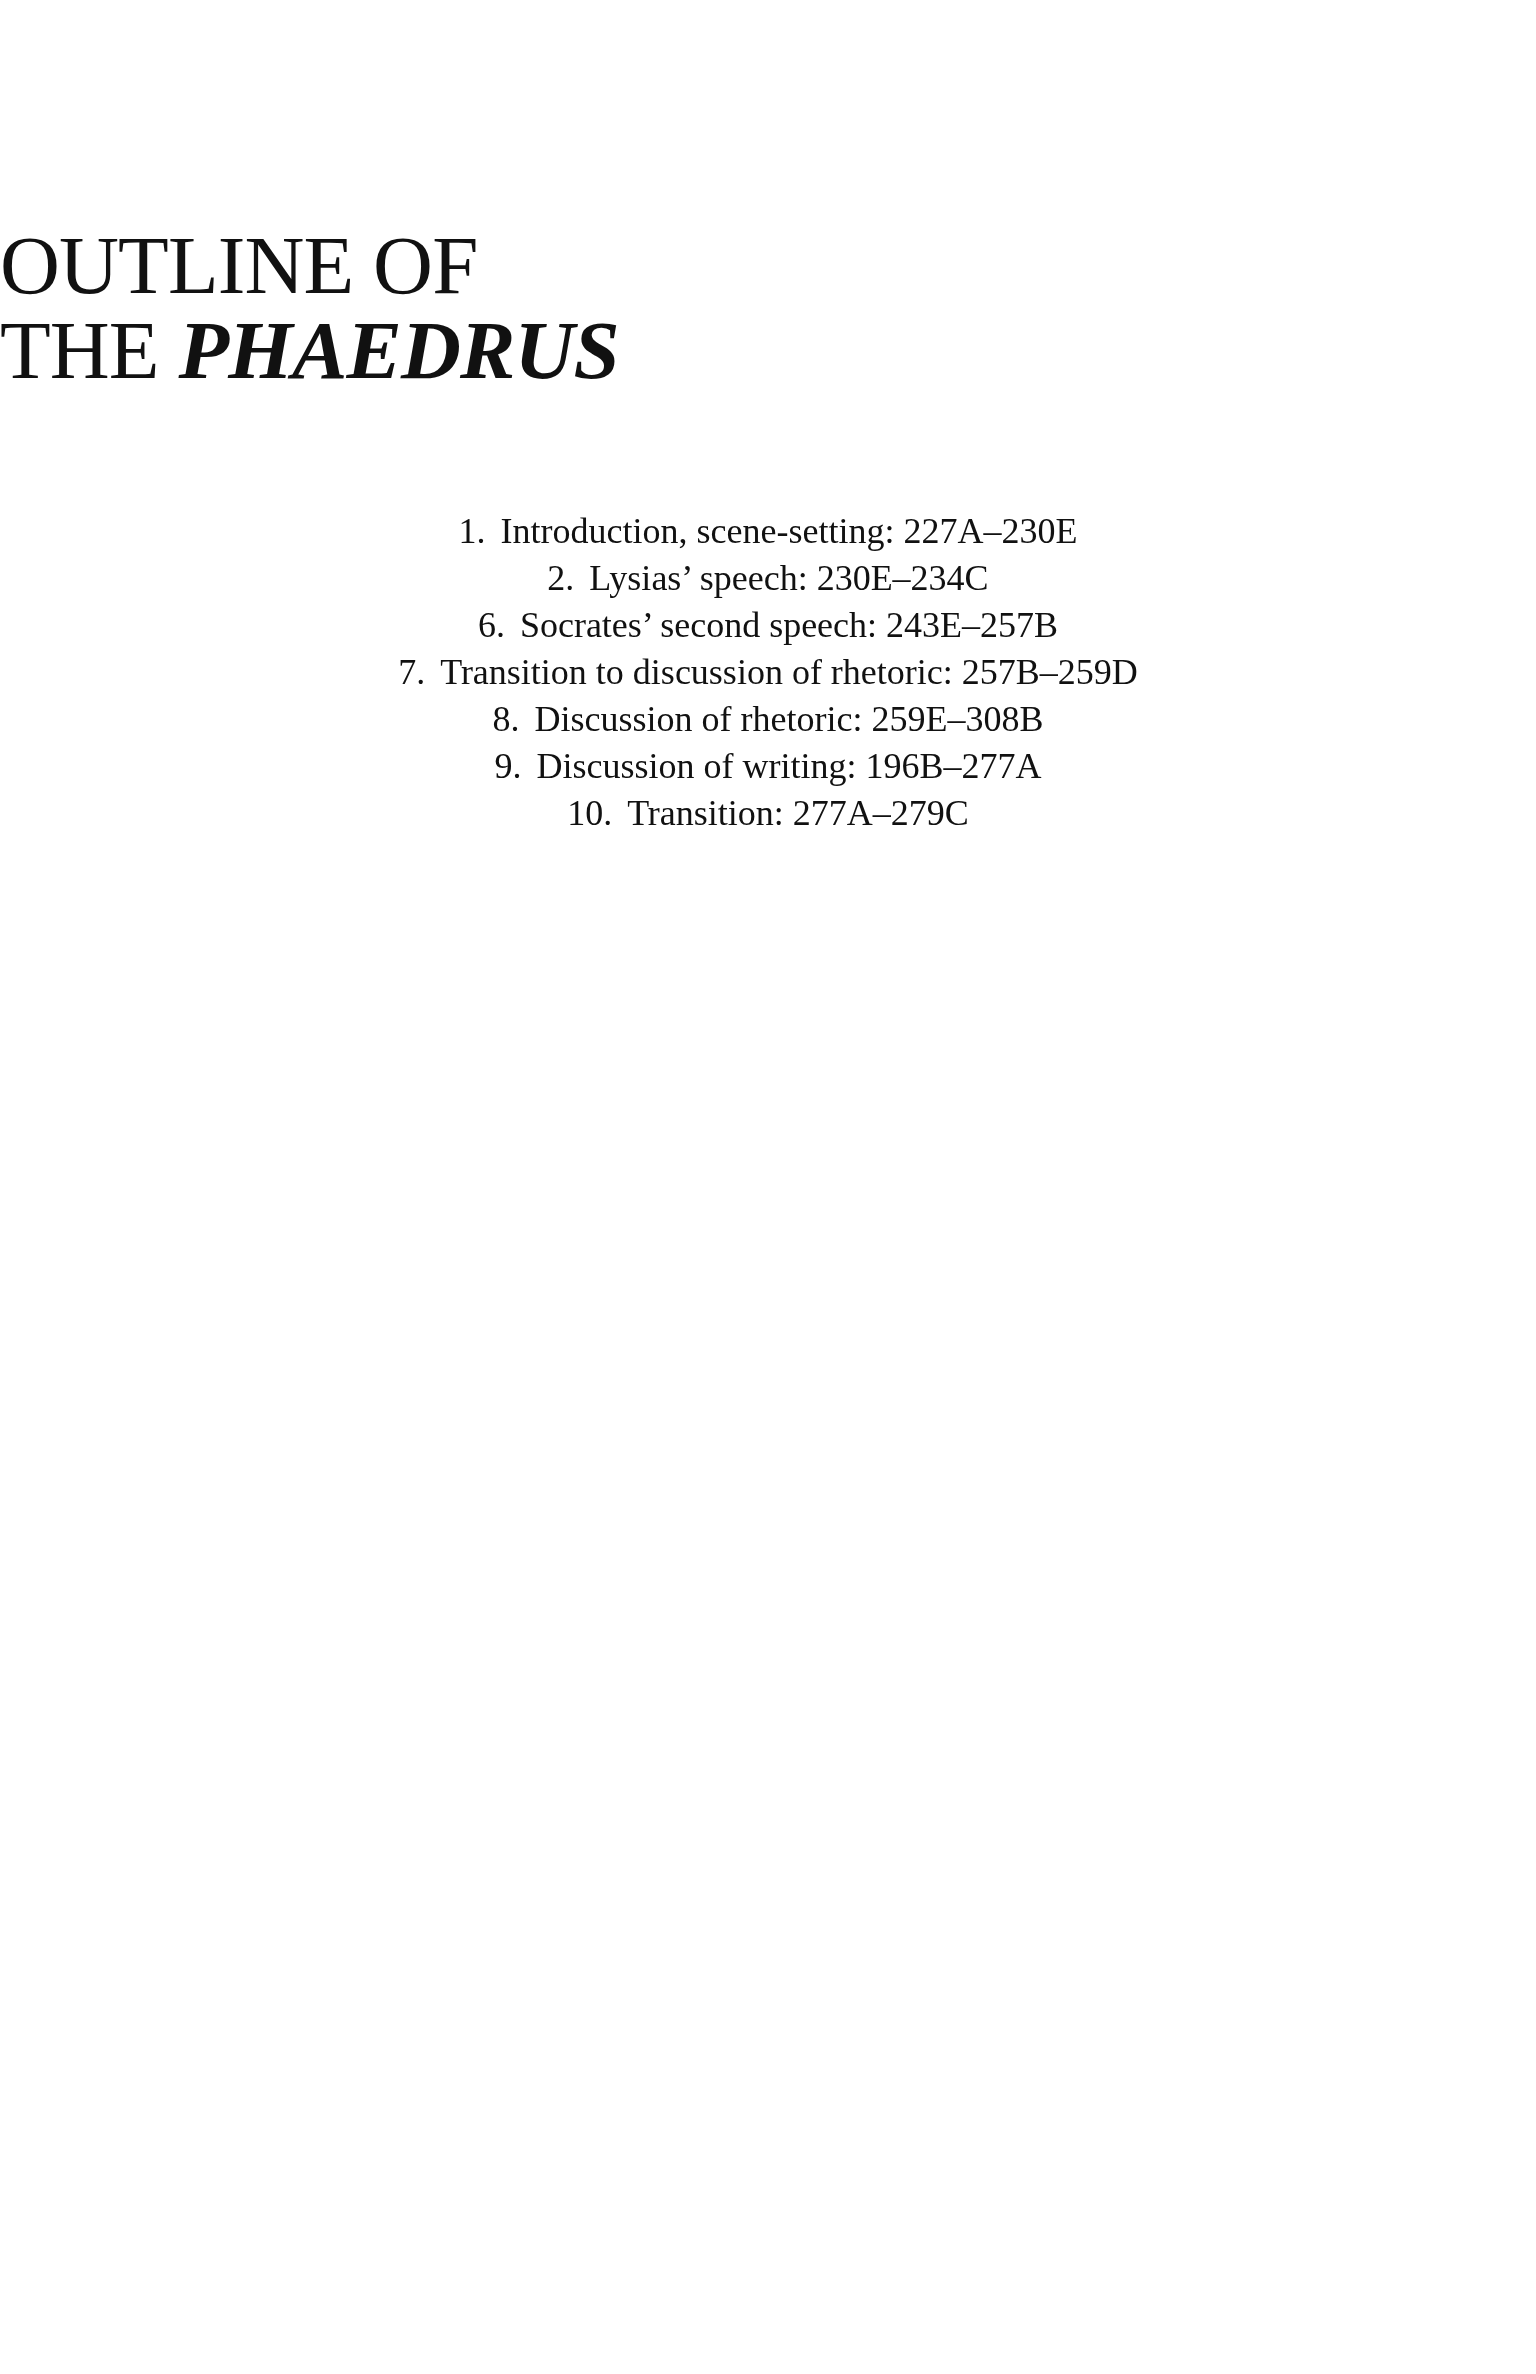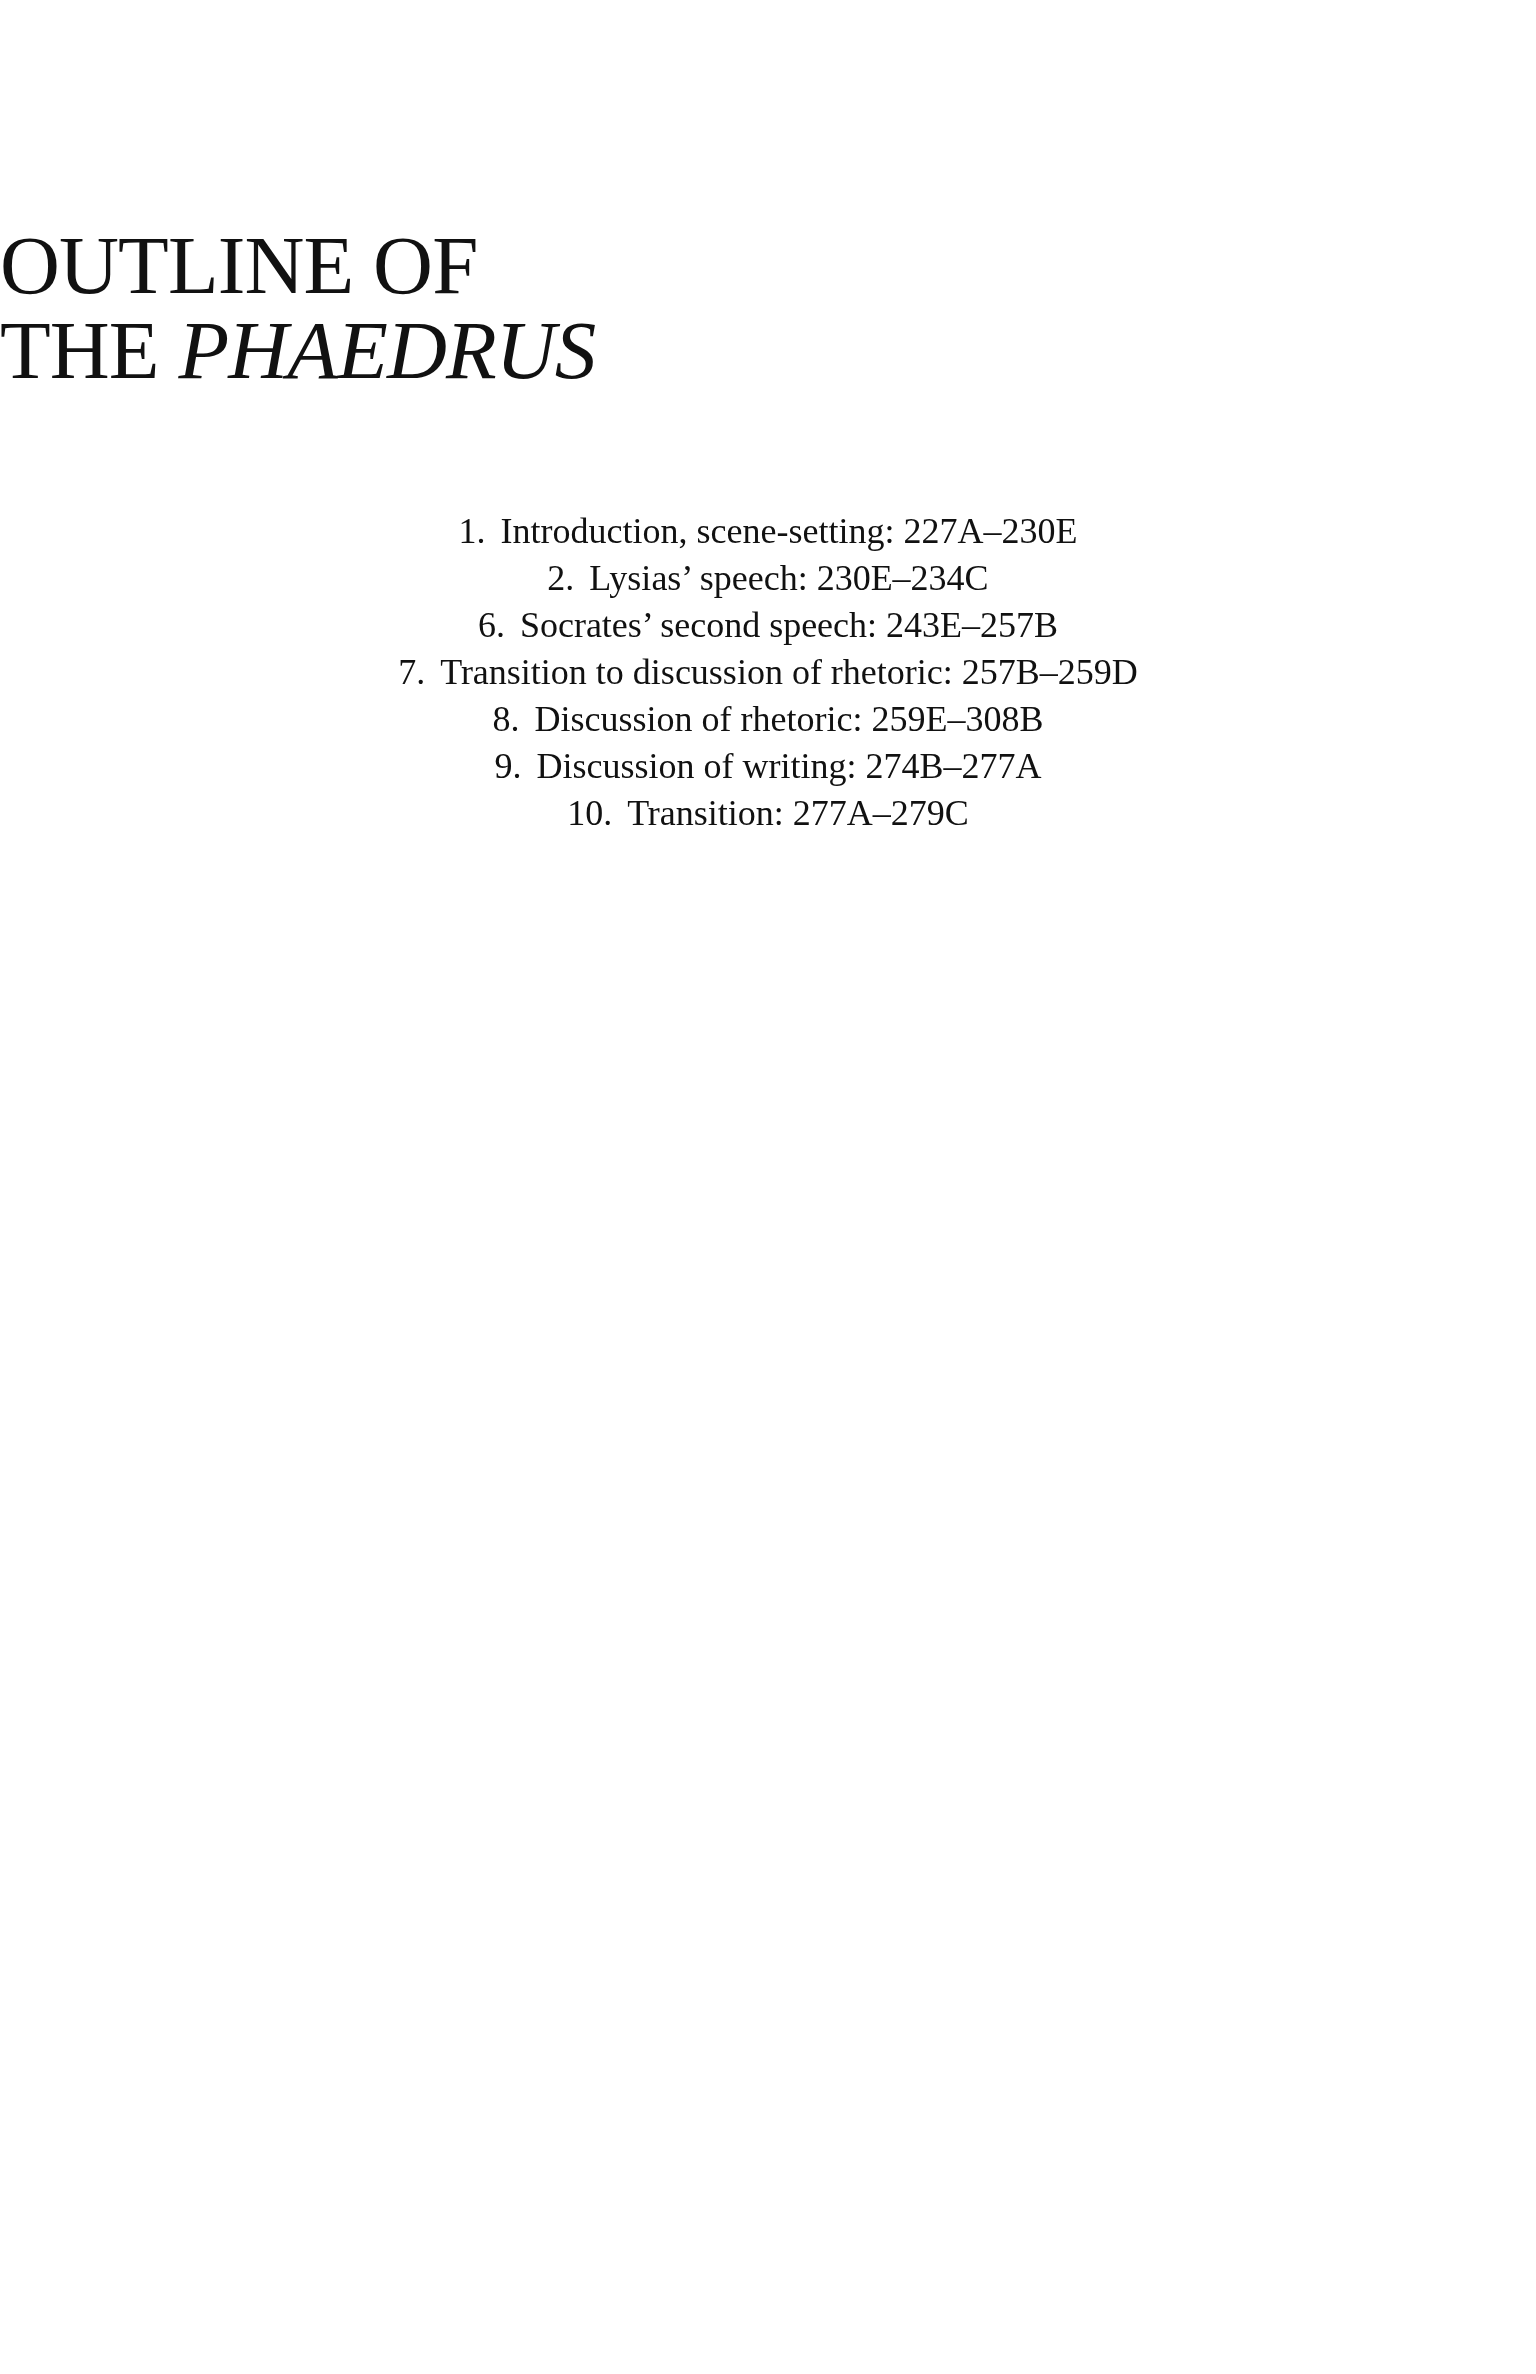--- a/index.html
+++ b/index.html
@@ -1,36 +1,36 @@
 <!DOCTYPE html>
 <html style="font-size:15px"><head>
 <meta charset="utf-8">
 <style>
   html, body { margin: 0; padding: 0; background: #ffffff; }
   body { width: 1536px; height: 2375px; position: relative; overflow: hidden;
          font-family: "Liberation Serif", "DejaVu Serif", serif; color: #111111; }
   .title { position: absolute; left: 0; width: 1536px; top: 223px; text-align: left;
            font-size: 83px; line-height: 85px; font-weight: normal; margin: 0; letter-spacing: -0.9px; }
   .title .line { display: block; }
-  .title em { font-style: italic; }
+  .title em { font-style: italic; font-weight: bold; }
   .outline { position: absolute; left: 0; width: 1536px; top: 508px; margin: 0; padding: 0;
              list-style: none; text-align: center; font-size: 36px; line-height: 47px; }
   .outline li { white-space: nowrap; }
   .outline .num { margin-right: 15px; }
 </style>
 </head>
 <body>
 
 <h1 class="title">
   <span class="line">OUTLINE OF</span>
   <span class="line"><span>THE </span><em>PHAEDRUS</em></span>
 </h1>
 
 <ol class="outline">
   <li><span class="num">1.</span><span>Introduction, scene-setting: 227A–230E</span></li>
   <li><span class="num">2.</span><span>Lysias’ speech: 230E–234C</span></li>
   <li><span class="num">6.</span><span>Socrates’ second speech: 243E–257B</span></li>
   <li><span class="num">7.</span><span>Transition to discussion of rhetoric: 257B–259D</span></li>
   <li><span class="num">8.</span><span>Discussion of rhetoric: 259E–308B</span></li>
-  <li><span class="num">9.</span><span>Discussion of writing: 274B–277A</span></li>
+  <li><span class="num">9.</span><span>Discussion of writing: 196B–277A</span></li>
   <li><span class="num">10.</span><span>Transition: 277A–279C</span></li>
 </ol>
 
 
 </body></html>

